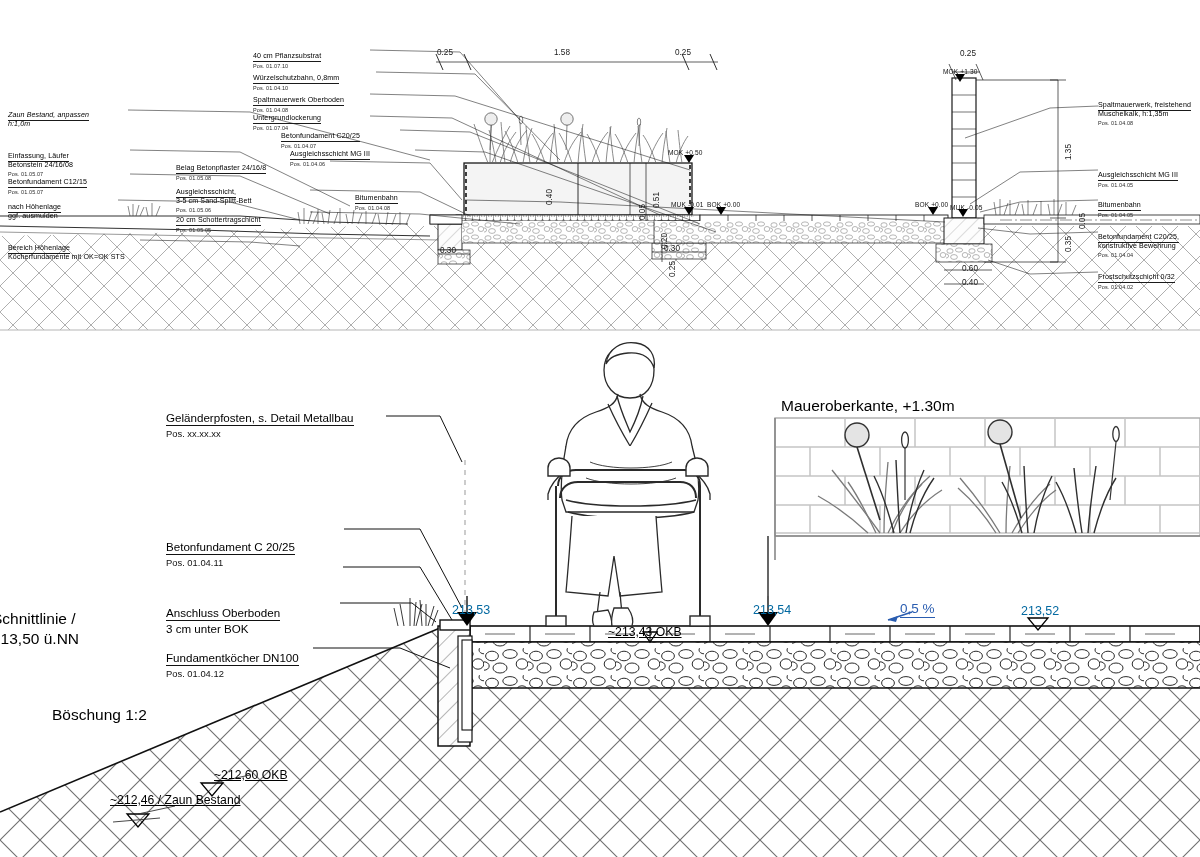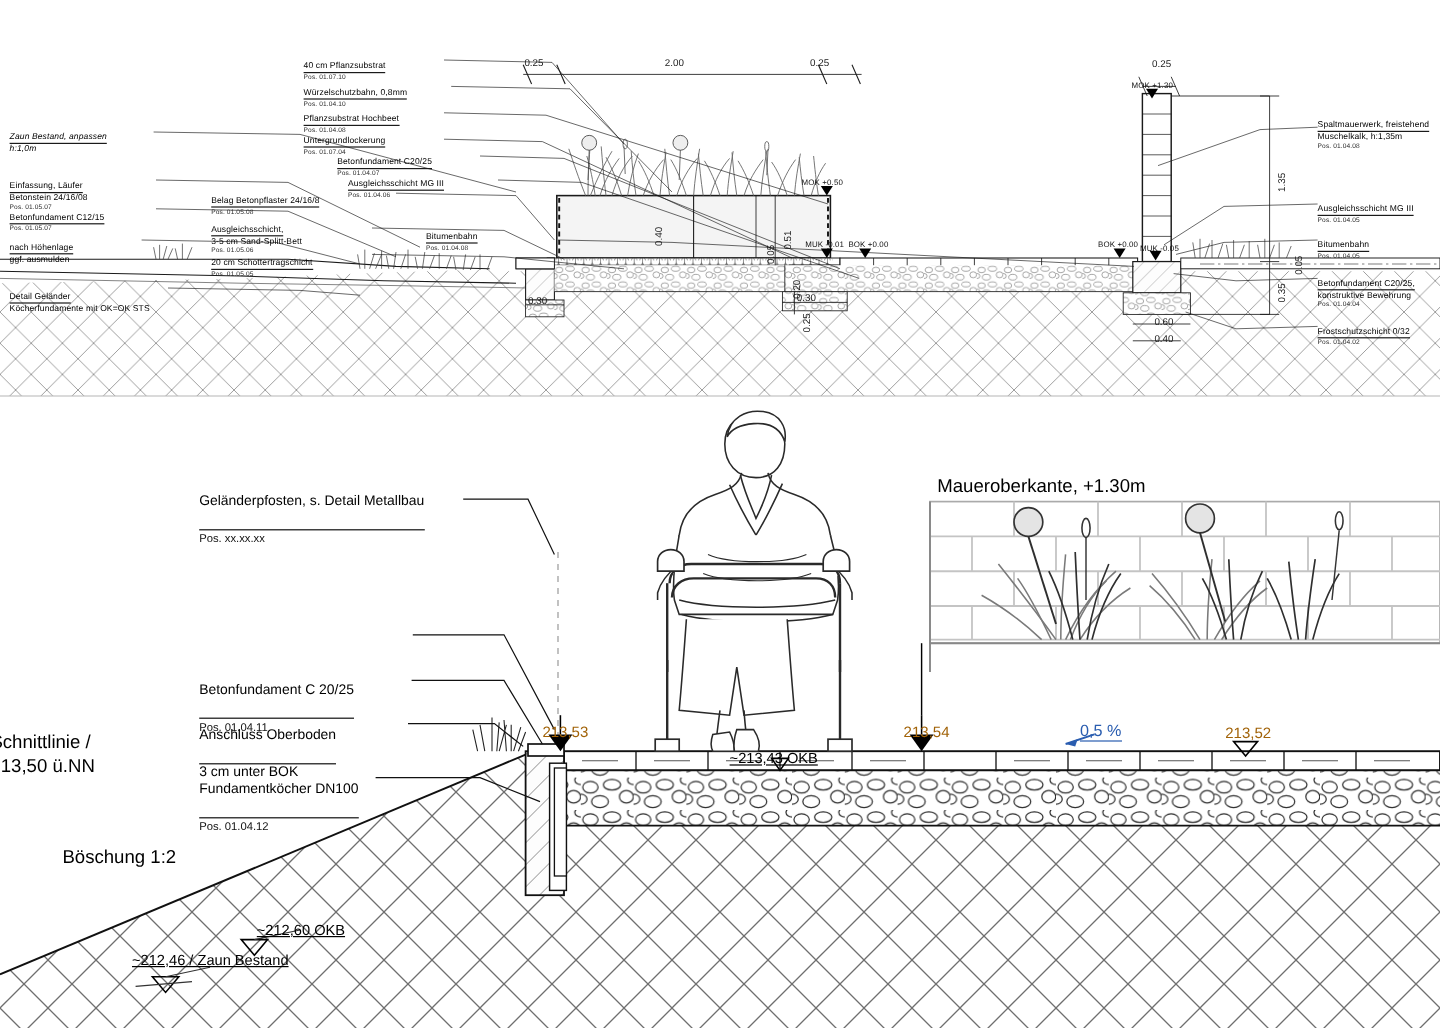--- a/index.html
+++ b/index.html
@@ -9,30 +9,30 @@
   svg.layer{position:absolute;left:0;top:0;width:1200px;height:857px;overflow:visible;}
 
   
   .ann{position:absolute;white-space:nowrap;line-height:1.12;}
   .ann .ttl{font-size:7.1px;letter-spacing:.1px;border-bottom:0.7px solid #1a1a1a;display:inline-block;padding-bottom:0.5px;}
   .ann .sub{font-size:7.1px;letter-spacing:.1px;display:block;}
   .ann .pos{font-size:5.5px;color:#2a2a2a;display:block;letter-spacing:.1px;margin-top:0.4px;}
 
   
   .annL{position:absolute;white-space:nowrap;line-height:1.18;}
-  .annL .ttl{font-size:11.6px;border-bottom:1px solid #111;display:inline-block;padding-bottom:16px;}
+  .annL .ttl{font-size:11.6px;border-bottom:1px solid #111;display:inline-block;padding-bottom:0;}
   .annL .sub{font-size:11.6px;display:block;}
   .annL .pos{font-size:9.4px;display:block;color:#111;margin-top:1px;}
 
   .bigtxt{position:absolute;font-size:15.5px;white-space:nowrap;color:#000;}
   .dimtxt{position:absolute;font-size:8.2px;white-space:nowrap;color:#1a1a1a;}
   .dimtxtv{position:absolute;font-size:8.2px;white-space:nowrap;color:#1a1a1a;
            transform-origin:0 0;transform:rotate(-90deg);}
   .lvl{position:absolute;font-size:6.6px;white-space:nowrap;color:#111;letter-spacing:.1px;}
-  .lvlL{position:absolute;font-size:12.5px;white-space:nowrap;color:#a16207;}
+  .lvlL{position:absolute;font-size:12.5px;white-space:nowrap;color:#0369a1;}
   .slope{position:absolute;font-size:13.5px;white-space:nowrap;color:#2a5db0;
          border-bottom:1.3px solid #2a5db0;padding-bottom:1px;}
   .okb{position:absolute;font-size:12.2px;white-space:nowrap;color:#000;text-decoration:underline;}
 </style>
 </head>
 <body>
 
 <div class="stage">
 
 <svg class="layer" viewBox="0 0 1200 857">
@@ -458,21 +458,21 @@
 </div>
 <div class="ann" style="left:8px;top:170px;">
   <span class="ttl">Betonfundament C12/15</span>
   <span class="pos">Pos. 01.05.07</span>
 </div>
 <div class="ann" style="left:8px;top:195px;">
   <span class="ttl">nach Höhenlage</span>
   <span class="sub">ggf. ausmulden</span>
 </div>
 <div class="ann" style="left:8px;top:236px;">
-  <span class="ttl">Detail Geländer</span>
+  <span class="ttl">Bereich Höhenlage</span>
   <span class="sub">Köcherfundamente mit OK=OK STS</span>
 </div>
 
 <div class="ann" style="left:176px;top:156px;">
   <span class="ttl">Belag Betonpflaster 24/16/8</span>
   <span class="pos">Pos. 01.05.08</span>
 </div>
 <div class="ann" style="left:176px;top:180px;">
   <span class="ttl">Ausgleichsschicht,</span>
   <span class="sub">3-5 cm Sand-Splitt-Bett</span>
@@ -485,21 +485,21 @@
 
 <div class="ann" style="left:253px;top:44px;">
   <span class="ttl">40 cm Pflanzsubstrat</span>
   <span class="pos">Pos. 01.07.10</span>
 </div>
 <div class="ann" style="left:253px;top:66px;">
   <span class="ttl">Würzelschutzbahn, 0,8mm</span>
   <span class="pos">Pos. 01.04.10</span>
 </div>
 <div class="ann" style="left:253px;top:88px;">
-  <span class="ttl">Pflanzsubstrat Hochbeet</span>
+  <span class="ttl">Spaltmauerwerk Oberboden</span>
   <span class="pos">Pos. 01.04.08</span>
 </div>
 <div class="ann" style="left:253px;top:106px;">
   <span class="ttl">Untergrundlockerung</span>
   <span class="pos">Pos. 01.07.04</span>
 </div>
 <div class="ann" style="left:281px;top:124px;">
   <span class="ttl">Betonfundament C20/25</span>
   <span class="pos">Pos. 01.04.07</span>
 </div>
@@ -529,21 +529,21 @@
   <span class="ttl">Betonfundament C20/25,</span>
   <span class="sub">konstruktive Bewehrung</span>
   <span class="pos">Pos. 01.04.04</span>
 </div>
 <div class="ann" style="left:1098px;top:265px;">
   <span class="ttl">Frostschutzschicht 0/32</span>
   <span class="pos">Pos. 01.04.02</span>
 </div>
 
 <div class="dimtxt" style="left:437px;top:48px;">0.25</div>
-<div class="dimtxt" style="left:554px;top:48px;">2.00</div>
+<div class="dimtxt" style="left:554px;top:48px;">1.58</div>
 <div class="dimtxt" style="left:675px;top:48px;">0.25</div>
 <div class="dimtxt" style="left:960px;top:49px;">0.25</div>
 <div class="dimtxtv" style="left:545px;top:205px;">0.40</div>
 <div class="dimtxtv" style="left:652px;top:208px;">0.51</div>
 <div class="dimtxtv" style="left:638px;top:220px;">0.05</div>
 <div class="dimtxtv" style="left:660px;top:249px;">0.20</div>
 <div class="dimtxtv" style="left:668px;top:277px;">0.25</div>
 <div class="dimtxt" style="left:440px;top:246px;">0.30</div>
 <div class="dimtxt" style="left:664px;top:244px;">0.30</div>
 <div class="dimtxtv" style="left:1064px;top:160px;">1.35</div>
@@ -566,21 +566,21 @@
     <path d="M928,207 L938,207 L933,215 Z"></path>
     <path d="M958,209 L968,209 L963,217 Z"></path>
     <path d="M955,74 L965,74 L960,82 Z"></path>
   </g>
 </svg>
 
 <div class="annL" style="left:166px;top:408px;">
   <span class="ttl">Geländerpfosten, s. Detail Metallbau</span>
   <span class="pos">Pos. xx.xx.xx</span>
 </div>
-<div class="annL" style="left:166px;top:565px;">
+<div class="annL" style="left:166px;top:537px;">
   <span class="ttl">Betonfundament C 20/25</span>
   <span class="pos">Pos. 01.04.11</span>
 </div>
 <div class="annL" style="left:166px;top:603px;">
   <span class="ttl">Anschluss Oberboden</span>
   <span class="sub">3 cm unter BOK</span>
 </div>
 <div class="annL" style="left:166px;top:648px;">
   <span class="ttl">Fundamentköcher DN100</span>
   <span class="pos">Pos. 01.04.12</span>

